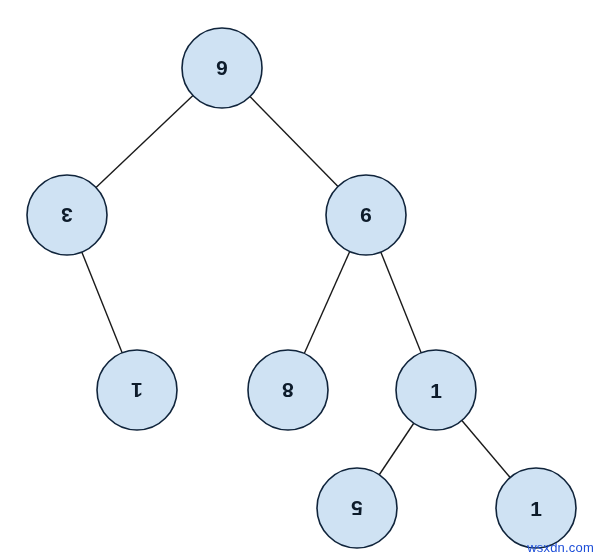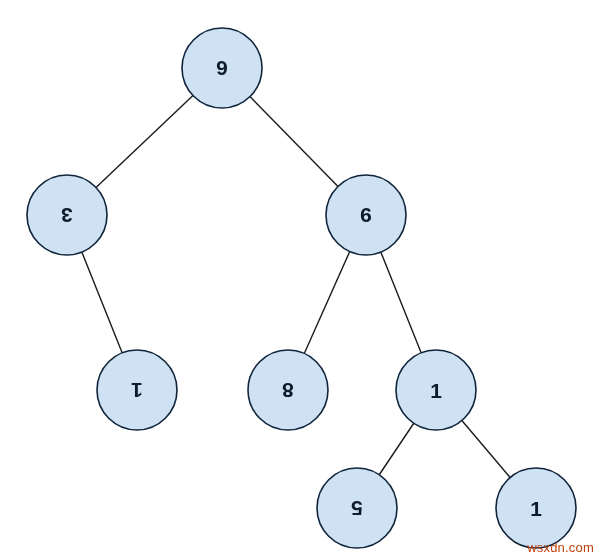--- a/index.html
+++ b/index.html
@@ -42,21 +42,21 @@
   }
   .tree-node-label.flipped {
     
   }
   .watermark {
     position: absolute;
     right: 6px;
     bottom: 3px;
     font-family: "Liberation Sans", sans-serif;
     font-size: 13px;
-    color: #c2410c;
+    color: #1d4ed8;
     letter-spacing: 0.2px;
     user-select: none;
   }
 </style>
 </head>
 <body>
 
 <svg id="tree-canvas" viewBox="0 0 600 558">
   <g id="edge-layer">
       <line x1="192.98" y1="95.53" x2="96.02" y2="187.47" class="tree-edge" stroke="#1a1a1a"></line>

